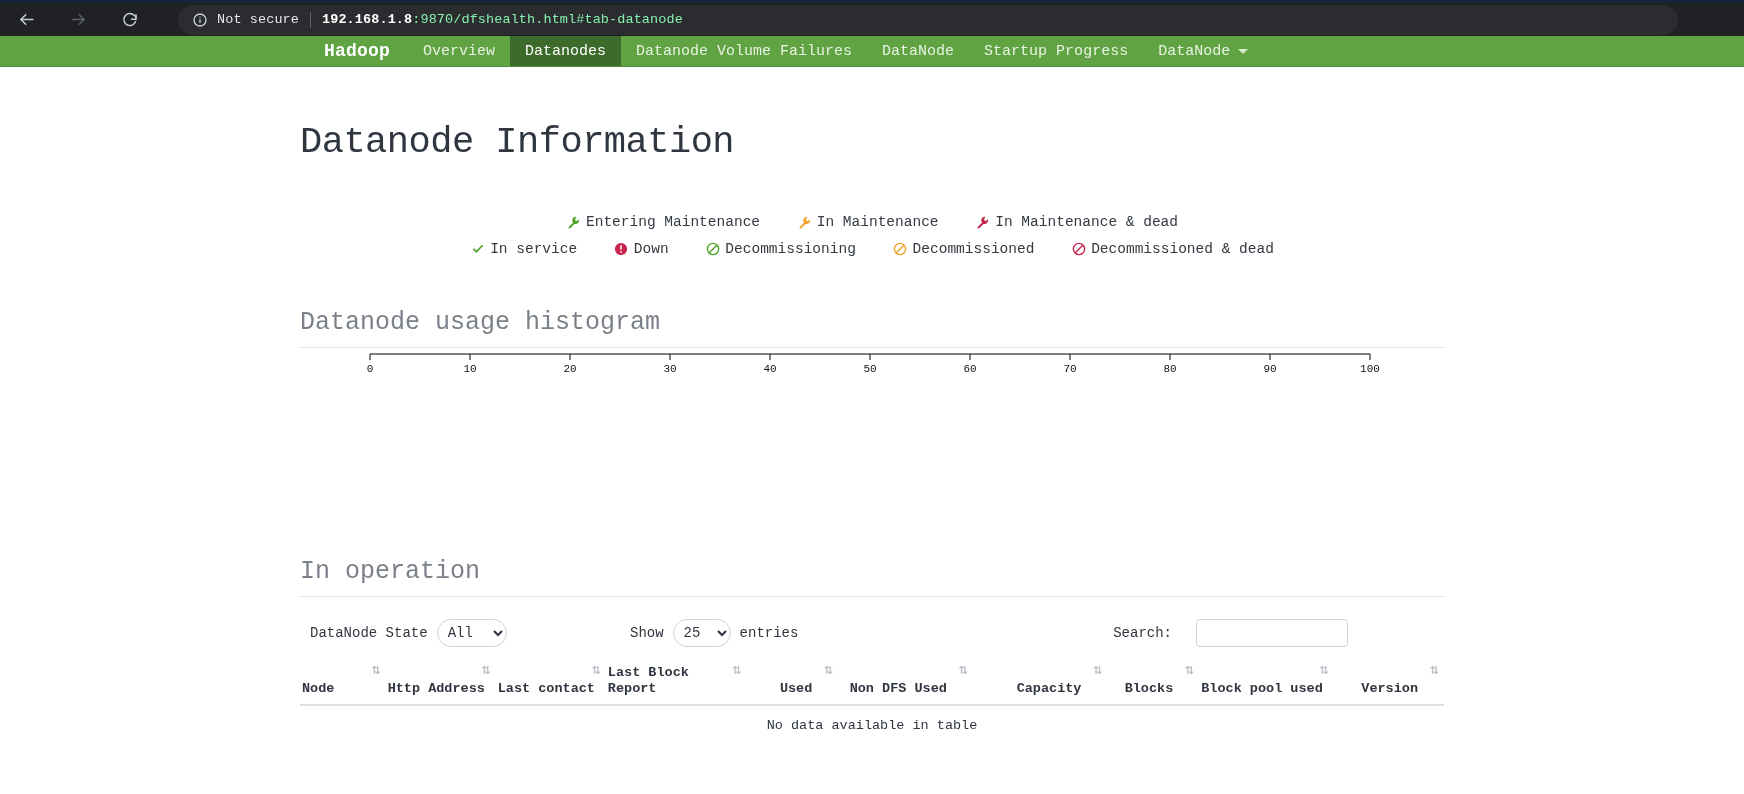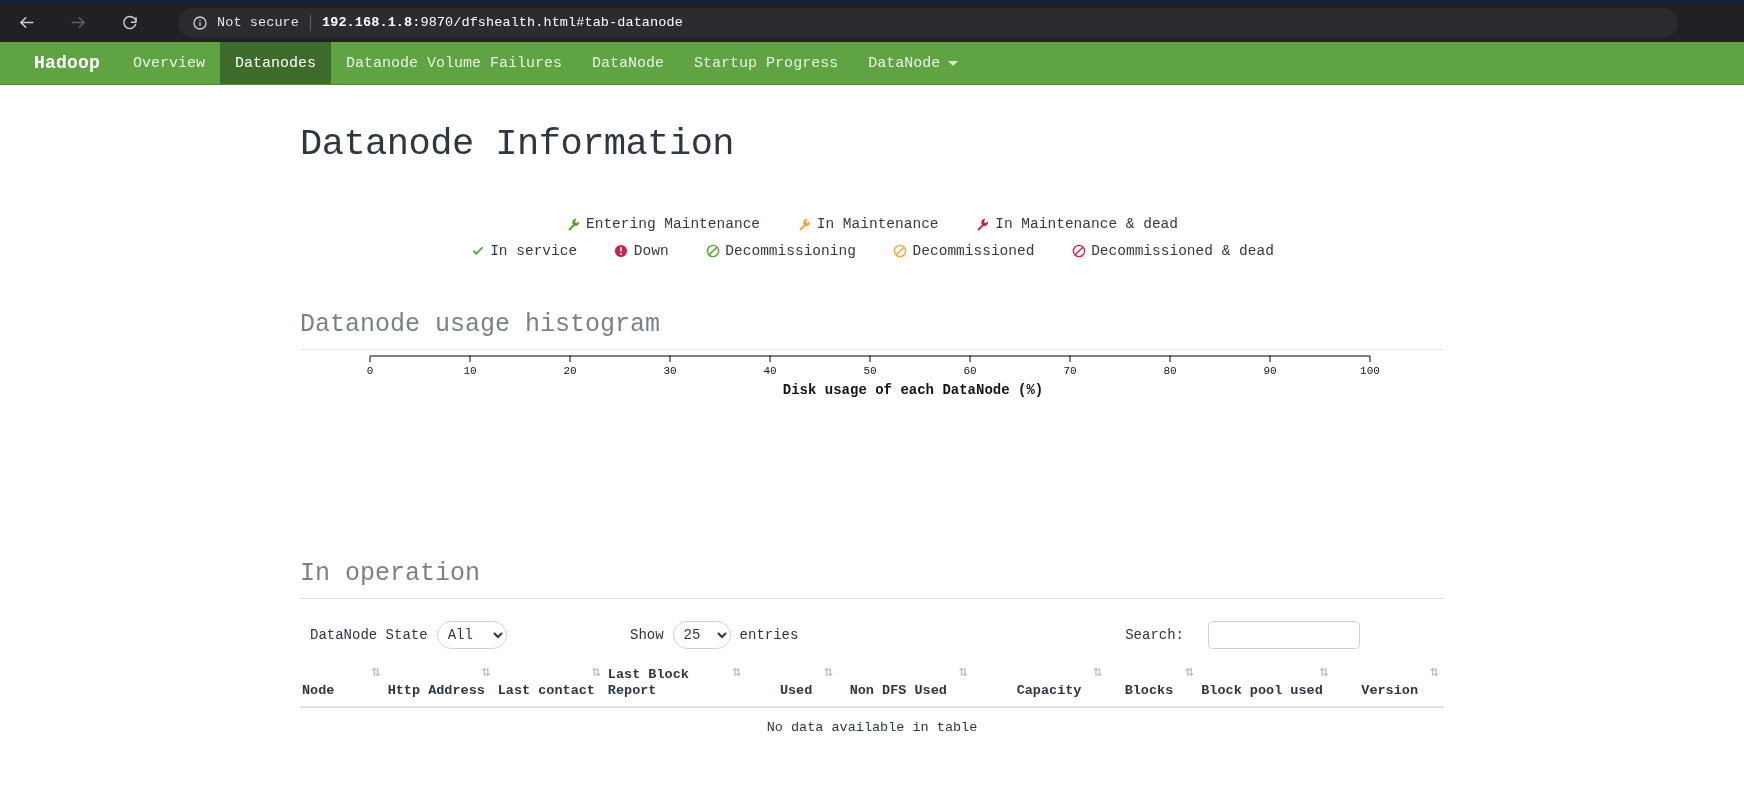--- a/index.html
+++ b/index.html
@@ -6,21 +6,21 @@
   html, body {
     margin: 0; padding: 0;
     width: 1744px; height: 794px;
     overflow: hidden;
     background: #ffffff;
     font-family: "Liberation Mono", "DejaVu Sans Mono", monospace;
   }
 
   
   #browser-chrome {
-    height: 42px;
+    height: 36px;
     background: #202124;
     border-top: 3px solid #16243b;
     position: relative;
     display: flex;
     align-items: center;
     padding: 0 10px;
     gap: 20px;
   }
   .nav-btn {
     width: 32px; height: 32px;
@@ -56,28 +56,29 @@
     white-space: nowrap;
   }
   #not-secure { color: #e4e6e9; }
   #omni-divider {
     width: 1px; height: 16px;
     background: #5f6368;
     margin: 0 11px;
     flex: 0 0 auto;
   }
   #url-host { color: #ffffff; font-weight: bold; }
-  #url-rest { color: #ffffff; }
+  #url-rest { color: #86efac; }
 
   
   #hadoop-navbar {
-    height: 43px;
+    height: 31px;
     background: #5fa343;
     display: flex;
     align-items: stretch;
+    justify-content: center;
     border-bottom: 1px solid #4f8c38;
   }
   #navbar-inner {
     display: flex;
     align-items: stretch;
     width: 1144px;
     margin-left: 20px;
   }
   .brand {
     color: #ffffff;
@@ -103,21 +104,21 @@
     width: 0; height: 0;
     margin-left: 8px;
     border-left: 5px solid transparent;
     border-right: 5px solid transparent;
     border-top: 5px solid #d7e9cd;
   }
 
   
   #content {
     width: 1144px;
-    margin: 0 auto;
+    margin: 16px auto;
     padding-top: 38px;
     position: relative;
   }
   h1#page-title {
     font-size: 37px;
     font-weight: normal;
     color: #2f3640;
     margin: 0 0 10px 0;
     letter-spacing: -.5px;
   }
@@ -186,21 +187,21 @@
     color: #2f3640;
   }
   .ctrl-group {
     position: absolute;
     display: flex;
     align-items: center;
     gap: 9px;
   }
   #state-group { left: 10px; top: 0; }
   #show-group { left: 330px; top: 0; }
-  #search-group { right: 84px; top: 0; gap: 24px; }
+  #search-group { right: 96px; top: 0; gap: 24px; }
 
   select.ui-select {
     font-family: "Liberation Mono", "DejaVu Sans Mono", monospace;
     font-size: 14px;
     color: #2f3640;
     background: #ffffff;
     border: 1px solid #cfd3d8;
     border-radius: 14px;
     padding: 4px 6px;
     height: 28px;
@@ -408,21 +409,20 @@
         <text x="628" y="20" text-anchor="middle" font-size="11" font-family="&quot;Liberation Mono&quot;,&quot;DejaVu Sans Mono&quot;,monospace" fill="#111418">60</text>
         <line x1="728" y1="2" x2="728" y2="8" stroke="#000" stroke-width="1"></line>
         <text x="728" y="20" text-anchor="middle" font-size="11" font-family="&quot;Liberation Mono&quot;,&quot;DejaVu Sans Mono&quot;,monospace" fill="#111418">70</text>
         <line x1="828" y1="2" x2="828" y2="8" stroke="#000" stroke-width="1"></line>
         <text x="828" y="20" text-anchor="middle" font-size="11" font-family="&quot;Liberation Mono&quot;,&quot;DejaVu Sans Mono&quot;,monospace" fill="#111418">80</text>
         <line x1="928" y1="2" x2="928" y2="8" stroke="#000" stroke-width="1"></line>
         <text x="928" y="20" text-anchor="middle" font-size="11" font-family="&quot;Liberation Mono&quot;,&quot;DejaVu Sans Mono&quot;,monospace" fill="#111418">90</text>
         <line x1="1028" y1="2" x2="1028" y2="8" stroke="#000" stroke-width="1"></line>
         <text x="1028" y="20" text-anchor="middle" font-size="11" font-family="&quot;Liberation Mono&quot;,&quot;DejaVu Sans Mono&quot;,monospace" fill="#111418">100</text>
       </svg>
-    <div class="axis-label">Disk usage of each DataNode (%)</div>
   </div>
 
   <h2 class="section" id="inoperation-heading">In operation</h2>
 
   <div id="table-controls">
     <div class="ctrl-group" id="state-group">
       <span class="ctrl-label">DataNode State</span>
       <select class="ui-select" id="datanode-state-select"><option>All</option><option>In Service</option><option>Down</option><option>Decommissioning</option><option>Decommissioned</option><option>Entering Maintenance</option><option>In Maintenance</option></select>
     </div>
     <div class="ctrl-group" id="show-group">

